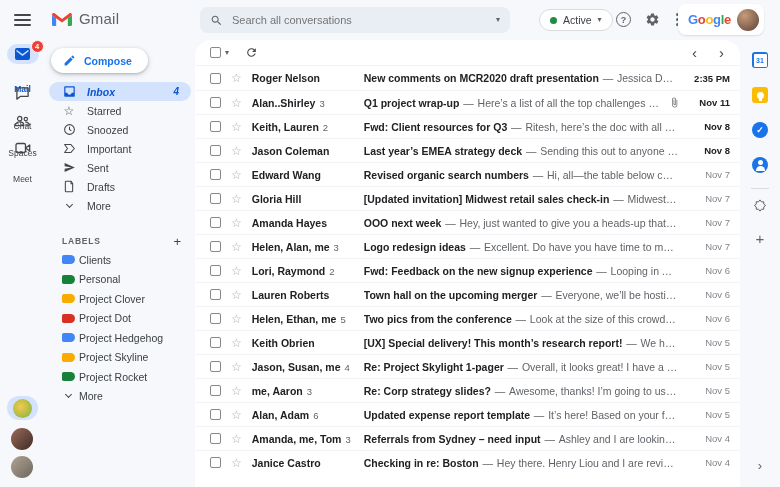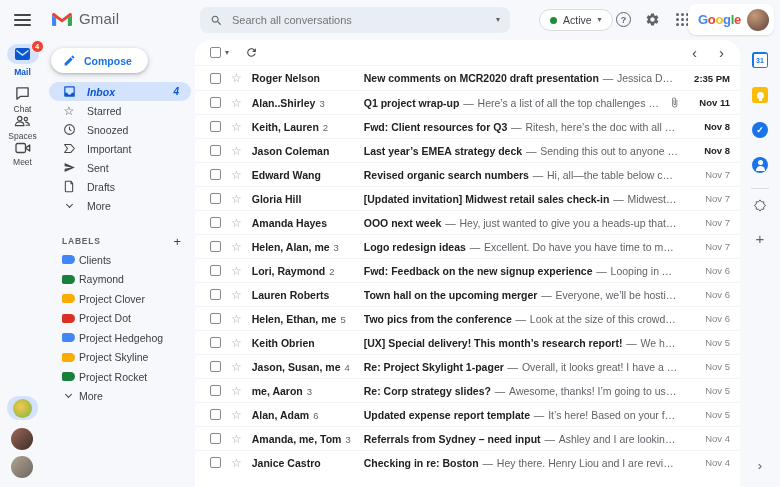--- a/index.html
+++ b/index.html
@@ -26,32 +26,32 @@
   .status-dot { width:7px; height:7px; border-radius:50%; background:#1e8e3e; }
   .status-pill .slabel { font-size:10.5px; color:#3c4043; font-weight:500; }
 
   .tb-icon { position:absolute; top:12px; cursor:pointer; }
   .help { left:616px; width:15px; height:15px; border:1.5px solid #5f6368; border-radius:50%;
           font-size:9px; color:#5f6368; display:flex; align-items:center; justify-content:center; font-weight:700; }
   .gear { left:645px; top:12px; }
   .apps { left:676px; top:13px; display:grid; grid-template-columns:repeat(3,3px); gap:2px; }
   .apps span { width:3px; height:3px; border-radius:50%; background:#5f6368; }
 
-  .account-chip { position:absolute; right:6px; top:4px; height:31px; background:#fff; border-radius:8px;
+  .account-chip { position:absolute; right:16px; top:4px; height:31px; background:#fff; border-radius:8px;
                   box-shadow:0 1px 2px rgba(60,64,67,.15); display:flex; align-items:center; gap:6px;
                   padding:0 5px 0 10px; cursor:pointer; }
   .glogo { font-size:13px; font-weight:700; letter-spacing:-.3px; }
   .glogo .c1{color:#4285F4}.glogo .c2{color:#EA4335}.glogo .c3{color:#FBBC05}
   .glogo .c4{color:#4285F4}.glogo .c5{color:#34A853}.glogo .c6{color:#EA4335}
   .avatar { width:22px; height:22px; border-radius:50%; background:radial-gradient(circle at 35% 30%, #c69b7b, #5d4037); }
 
   
   .rail { position:absolute; left:0; top:40px; width:45px; bottom:0; }
   .rail-group { position:absolute; left:0; width:45px; display:flex; flex-direction:column; align-items:center; cursor:pointer; }
-  .rail-label { font-size:8.5px; color:#444746; margin-top:3px; }
+  .rail-label { font-size:8.5px; color:#444746; margin-top:20px; }
   .rail-group.active .rail-label { color:#0b57d0; font-weight:700; }
   .mail-pill { position:relative; width:32px; height:20px; background:#d3e3fd; border-radius:10px;
                display:flex; align-items:center; justify-content:center; }
   .badge { position:absolute; top:-4px; right:-5px; min-width:13px; height:13px; background:#ea4335;
            border:1.5px solid #f6f8fc; border-radius:8px; color:#fff; font-size:7.5px; font-weight:700;
            display:flex; align-items:center; justify-content:center; padding:0 2px; }
   .rail-avatar { border-radius:50%; cursor:pointer; }
   .ra-pill { position:absolute; left:7px; width:31px; height:24px; background:#d3e3fd; border-radius:12px;
              display:flex; align-items:center; justify-content:center; cursor:pointer; }
 
@@ -291,21 +291,21 @@
       <span class="labels-add">+</span>
     </div>
     <div>
   <div class="label-item">
     <span class="chip" style="background: rgb(66, 133, 244);"></span>
     <span class="lab-name">Clients</span>
   </div>
 
   <div class="label-item">
     <span class="chip" style="background: rgb(24, 128, 56);"></span>
-    <span class="lab-name">Raymond</span>
+    <span class="lab-name">Personal</span>
   </div>
 
   <div class="label-item">
     <span class="chip" style="background: rgb(249, 171, 0);"></span>
     <span class="lab-name">Project Clover</span>
   </div>
 
   <div class="label-item">
     <span class="chip" style="background: rgb(217, 48, 37);"></span>
     <span class="lab-name">Project Dot</span>

